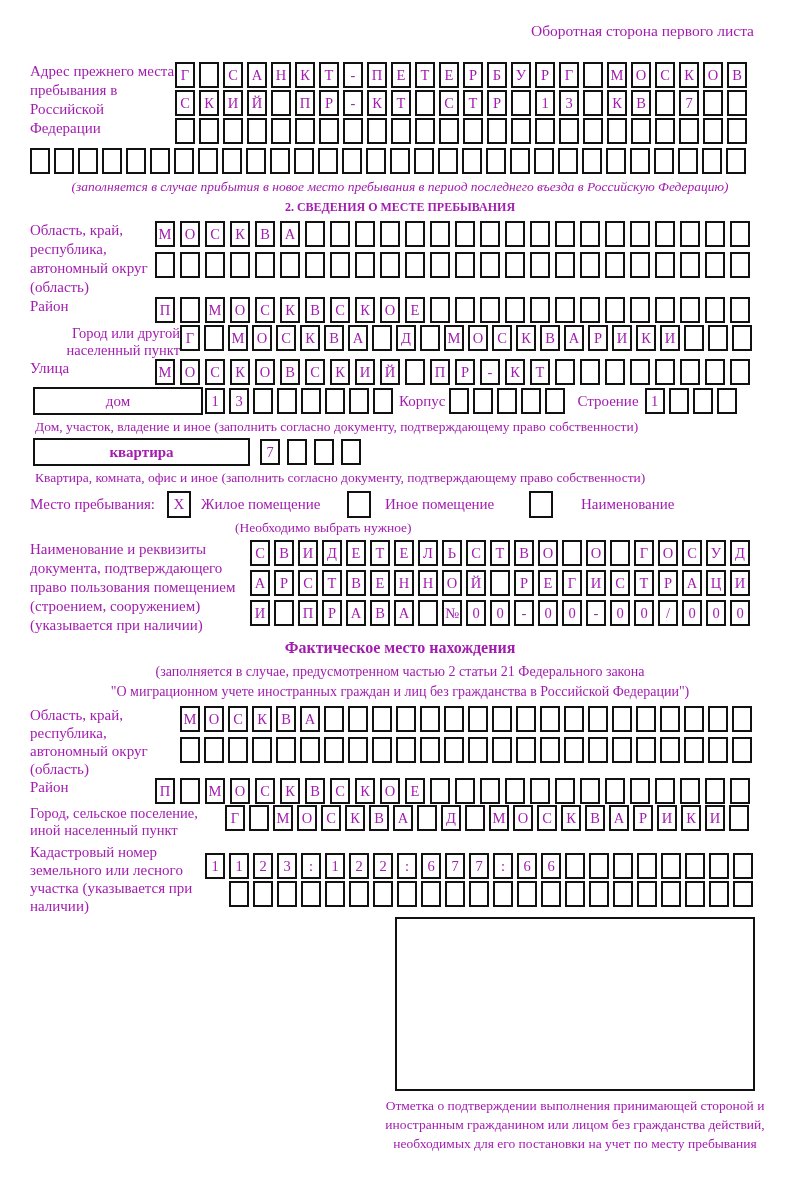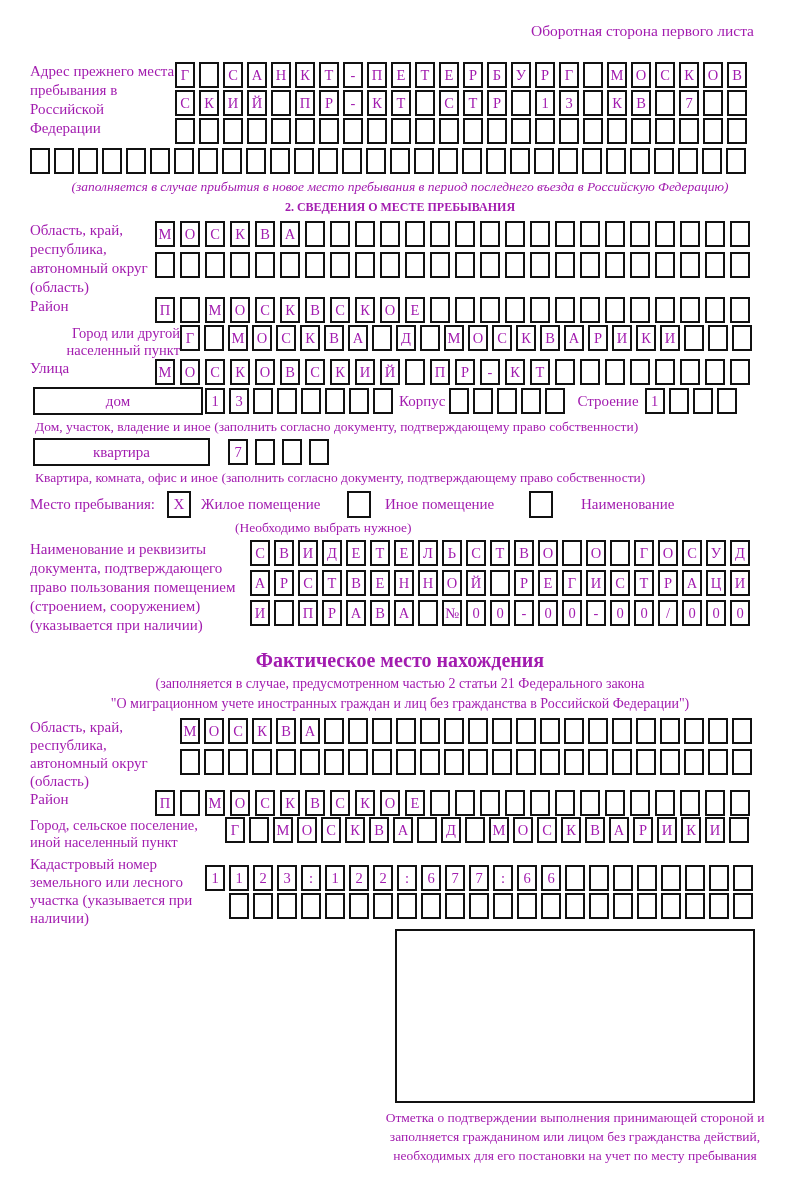--- a/index.html
+++ b/index.html
@@ -345,21 +345,21 @@
     <div class="grid">
         <span class="cell">1</span>
         <span class="cell"></span>
         <span class="cell"></span>
         <span class="cell"></span>
       </div>
   </div>
   <div class="cap" style="margin-top:3px;padding-left:5px;">Дом, участок, владение и иное (заполнить согласно документу, подтверждающему право собственности)</div>
 
   <div class="frow" style="margin-top:2px;align-items:center;">
-    <div class="widebox" style="width:177px;margin-left:3px;margin-right:18px;">квартира</div>
+    <div class="widebox" style="width:217px;margin-left:3px;margin-right:10px;font-weight:bold;">квартира</div>
     <div class="grid p27">
         <span class="cell">7</span>
         <span class="cell"></span>
         <span class="cell"></span>
         <span class="cell"></span>
       </div>
   </div>
   <div class="cap" style="margin-top:3px;padding-left:5px;">Квартира, комната, офис и иное (заполнить согласно документу, подтверждающему право собственности)</div>
 
   <div class="frow" style="margin-top:4px;align-items:center;">
@@ -441,21 +441,21 @@
           <span class="cell">0</span>
           <span class="cell">0</span>
           <span class="cell">/</span>
           <span class="cell">0</span>
           <span class="cell">0</span>
           <span class="cell">0</span>
         </div>
     </div>
   </div>
 
-  <div class="center bold" style="margin-top:14px;font-size:20px;line-height:22px;">Фактическое место нахождения</div>
+  <div class="center bold" style="margin-top:2px;font-size:16px;line-height:22px;">Фактическое место нахождения</div>
   <div class="cap center" style="margin-top:3px;font-size:14px;line-height:20px;">(заполняется в случае, предусмотренном частью 2 статьи 21 Федерального закона</div>
   <div class="cap center" style="font-size:14px;line-height:20px;">"О миграционном учете иностранных граждан и лиц без гражданства в Российской Федерации")</div>
 
   <div class="frow" style="margin-top:4px;">
     <div class="flabel lh18" style="width:150px;">Область, край, республика, автономный округ (область)</div>
     <div class="gcol">
       <div class="grid">
           <span class="cell">М</span>
           <span class="cell">О</span>
           <span class="cell">С</span>
@@ -617,15 +617,15 @@
           <span class="cell"></span>
           <span class="cell"></span>
           <span class="cell"></span>
           <span class="cell"></span>
           <span class="cell"></span>
         </div>
     </div>
   </div>
 
   <div class="stamp-box" style="margin-top:2px;"></div>
-  <div class="stamp-cap">Отметка о подтверждении выполнения принимающей стороной и заполняется гражданином или лицом без гражданства действий, необходимых для его постановки на учет по месту пребывания</div>
+  <div class="stamp-cap">Отметка о подтверждении выполнения принимающей стороной и иностранным гражданином или лицом без гражданства действий, необходимых для его постановки на учет по месту пребывания</div>
 
 </div>
 
 </body></html>

